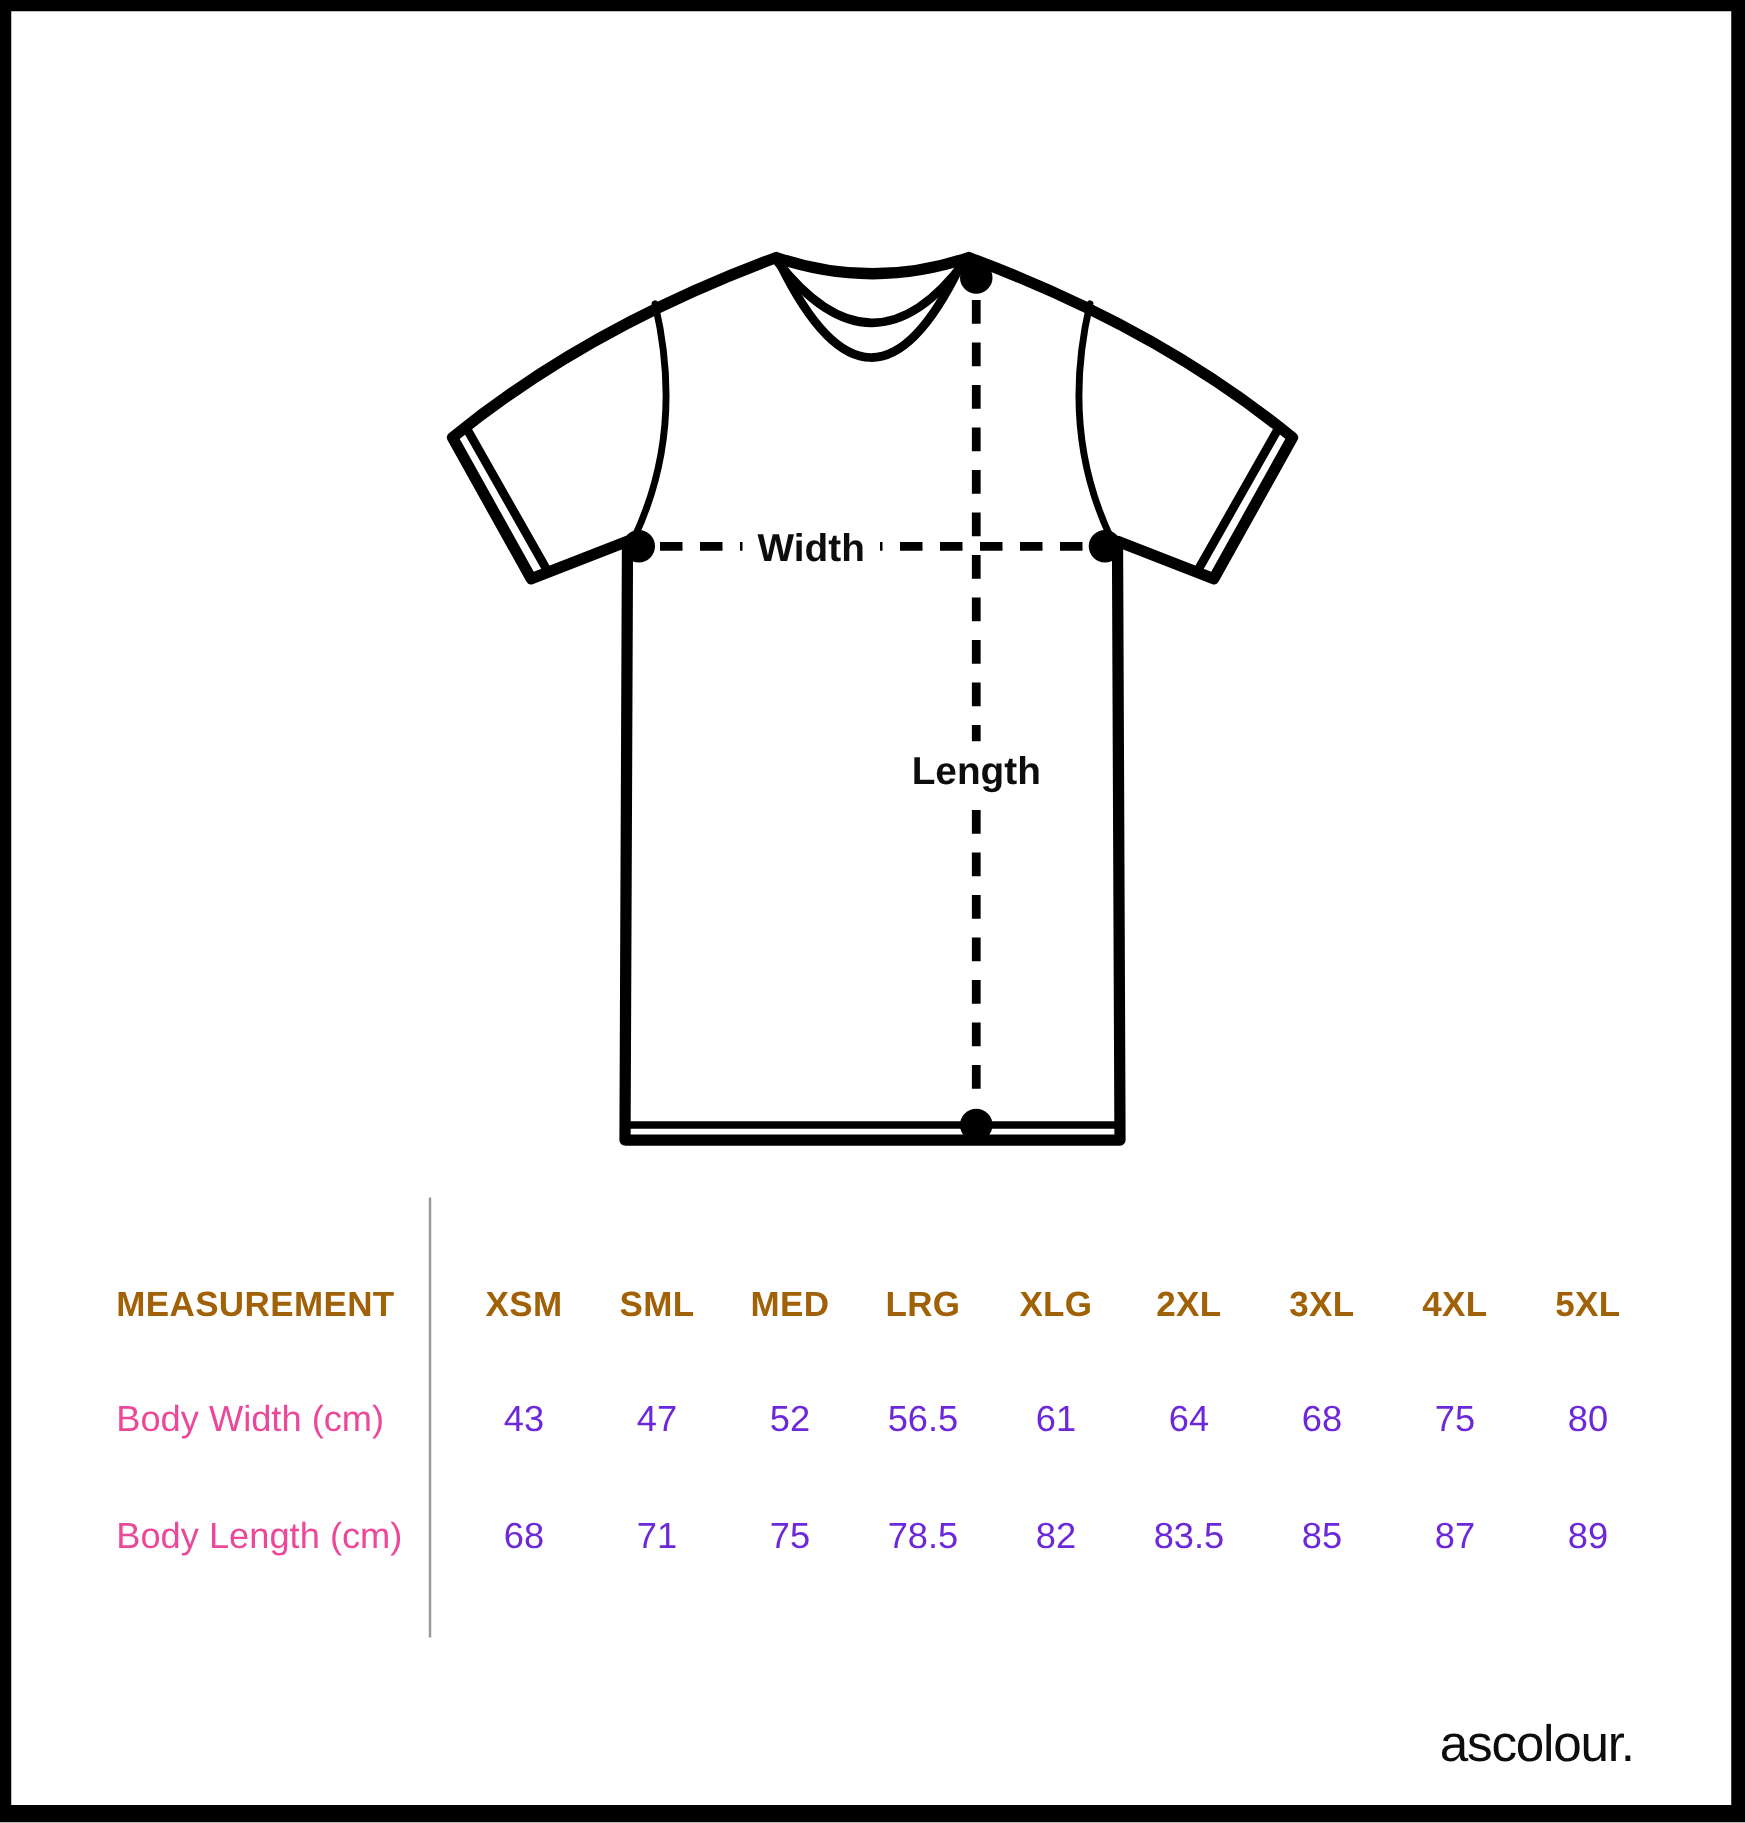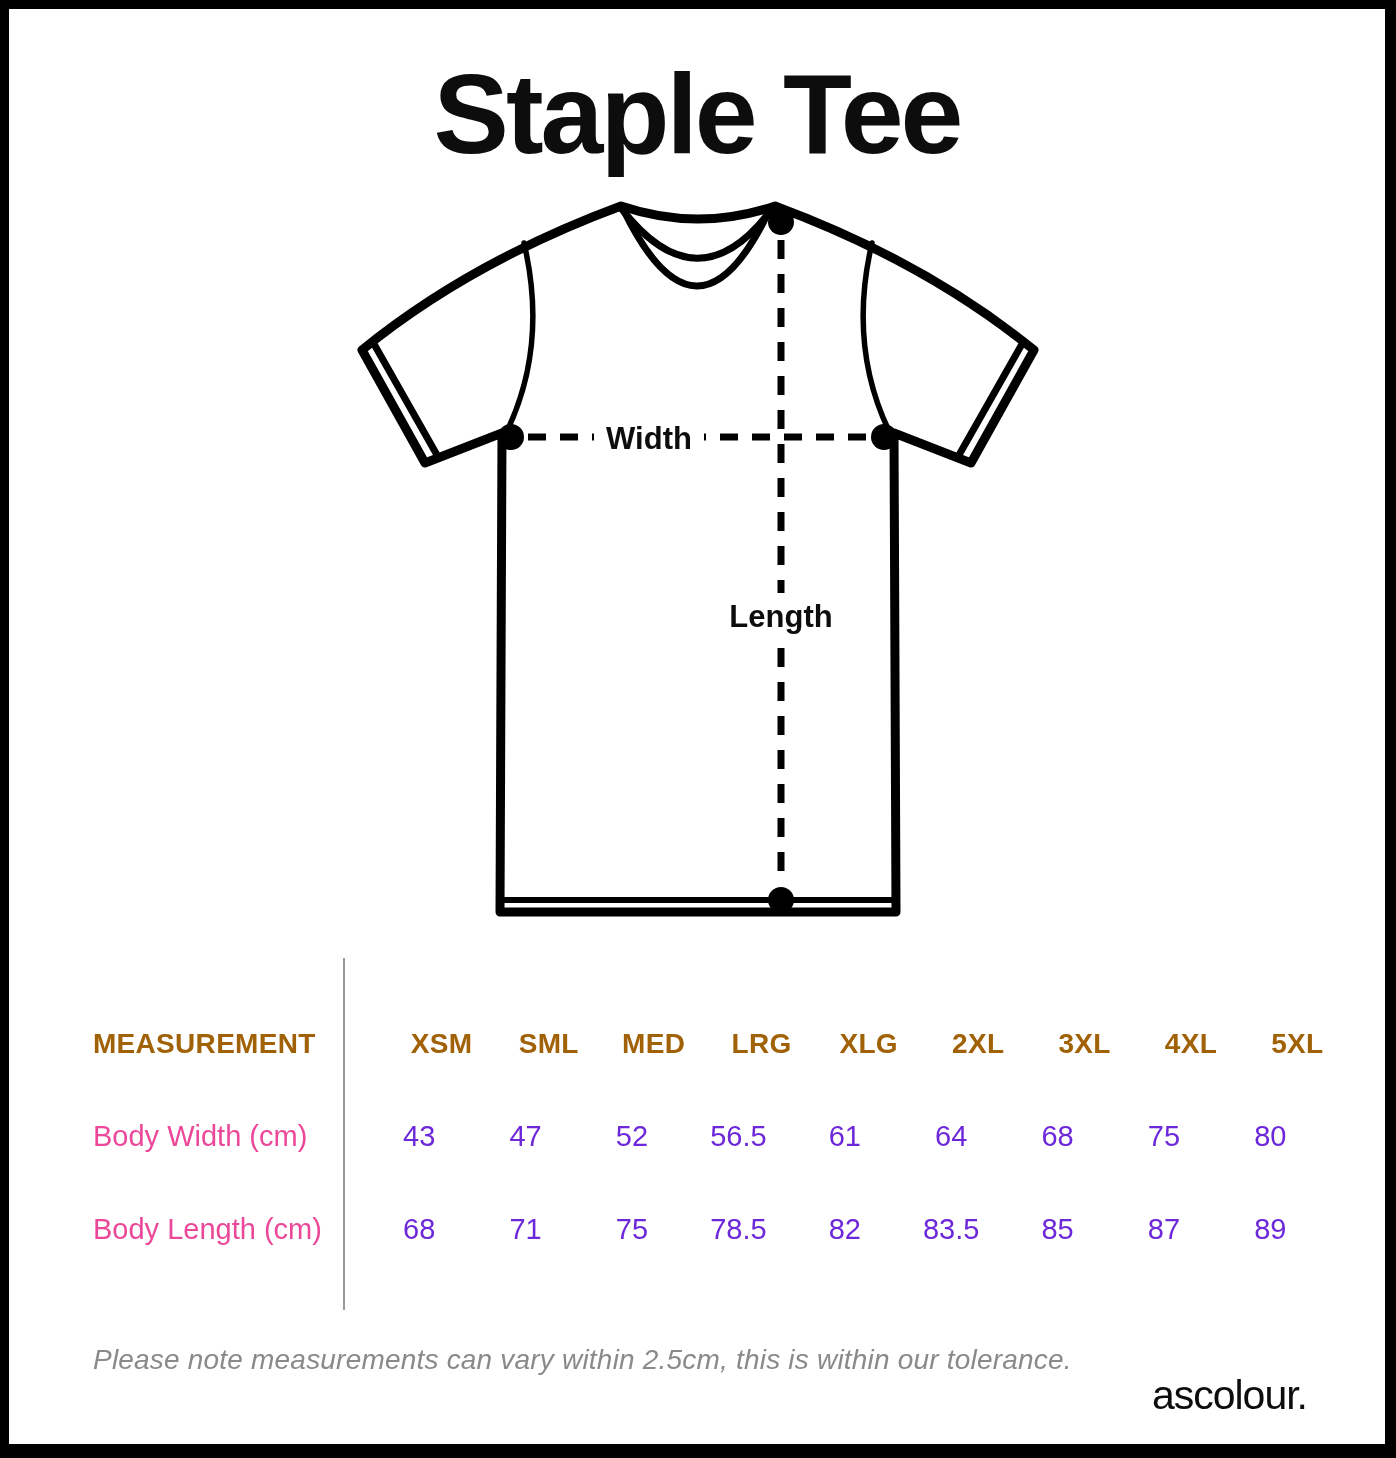--- a/index.html
+++ b/index.html
@@ -26,41 +26,40 @@
     width:2px;height:352px;background:#9a9a9a;
   }
   .size-table{
     position:absolute;left:84px;top:988px;
     display:grid;
     grid-template-columns:273px repeat(9,106.4px);
     grid-auto-rows:93px;
     align-items:center;
   }
   .cell{white-space:nowrap;}
-  .cell.size{text-align:right;}
+  .cell.size{text-align:center;}
   .cell.head{font-weight:bold;font-size:28px;color:#a16207;letter-spacing:0.3px;}
   .cell.rowlabel{font-size:29px;color:#ec4899;}
   .cell.value{font-size:29px;color:#6d28d9;text-align:center;}
   .tolerance-note{
     position:absolute;left:84px;top:1334px;
     font-size:28px;font-style:italic;color:#8a8a8a;
     line-height:34px;letter-spacing:0.2px;
   }
   .brand{
     position:absolute;right:78px;top:1325px;
     font-size:41px;font-weight:400;color:#0d0d0d;
     letter-spacing:-1px;line-height:48px;margin-top:37px;
   }
 </style>
 </head>
 <body>
 
 <div class="frame">
 
-  <h1 class="page-title">Staple Tee</h1>
 
   <svg class="tee-svg" width="720" height="740" viewBox="340 185 720 740" xmlns="http://www.w3.org/2000/svg">
 
     <path d="M 621 206
          Q 470 262 362 350
          L 425 463
          L 502 433
          L 500 912
          L 896 912
          L 894 433
@@ -126,17 +125,16 @@
     <div class="cell value">71</div>
     <div class="cell value">75</div>
     <div class="cell value">78.5</div>
     <div class="cell value">82</div>
     <div class="cell value">83.5</div>
     <div class="cell value">85</div>
     <div class="cell value">87</div>
     <div class="cell value">89</div>
   </div>
 
-  <div class="tolerance-note">Please note measurements can vary within 2.5cm, this is within our tolerance.</div>
 
   <div class="brand">ascolour.</div>
 
 </div>
 
 </body></html>

